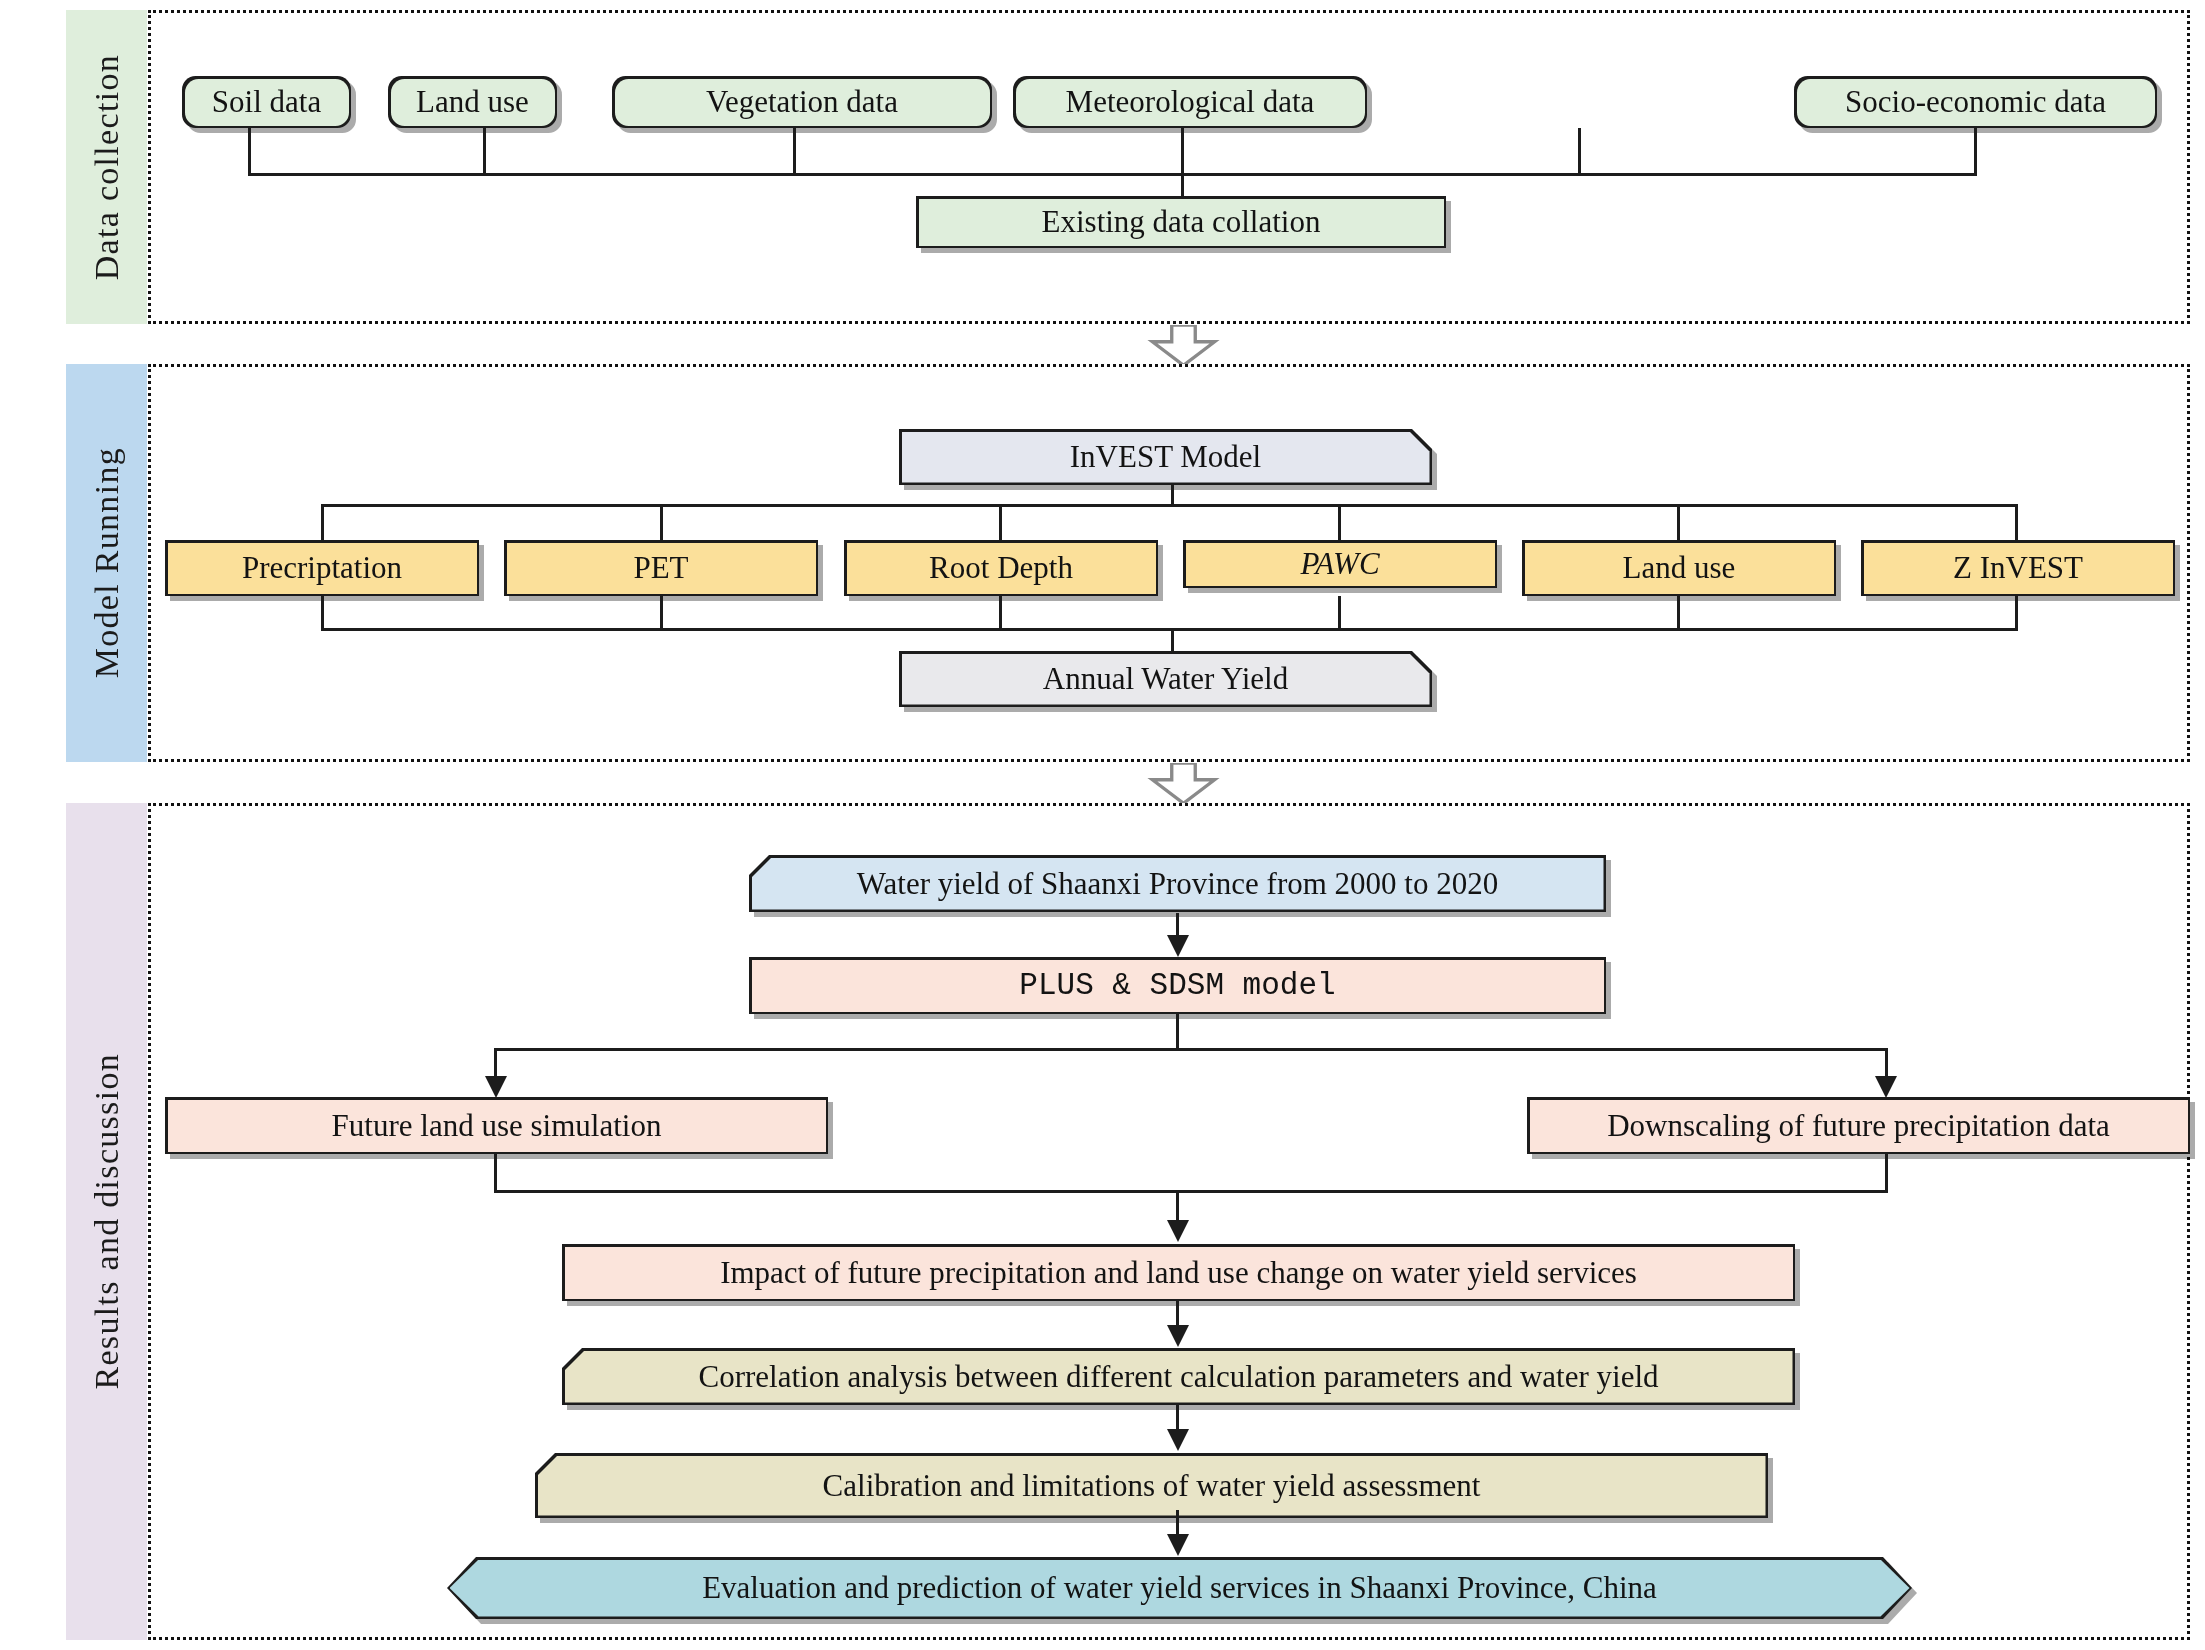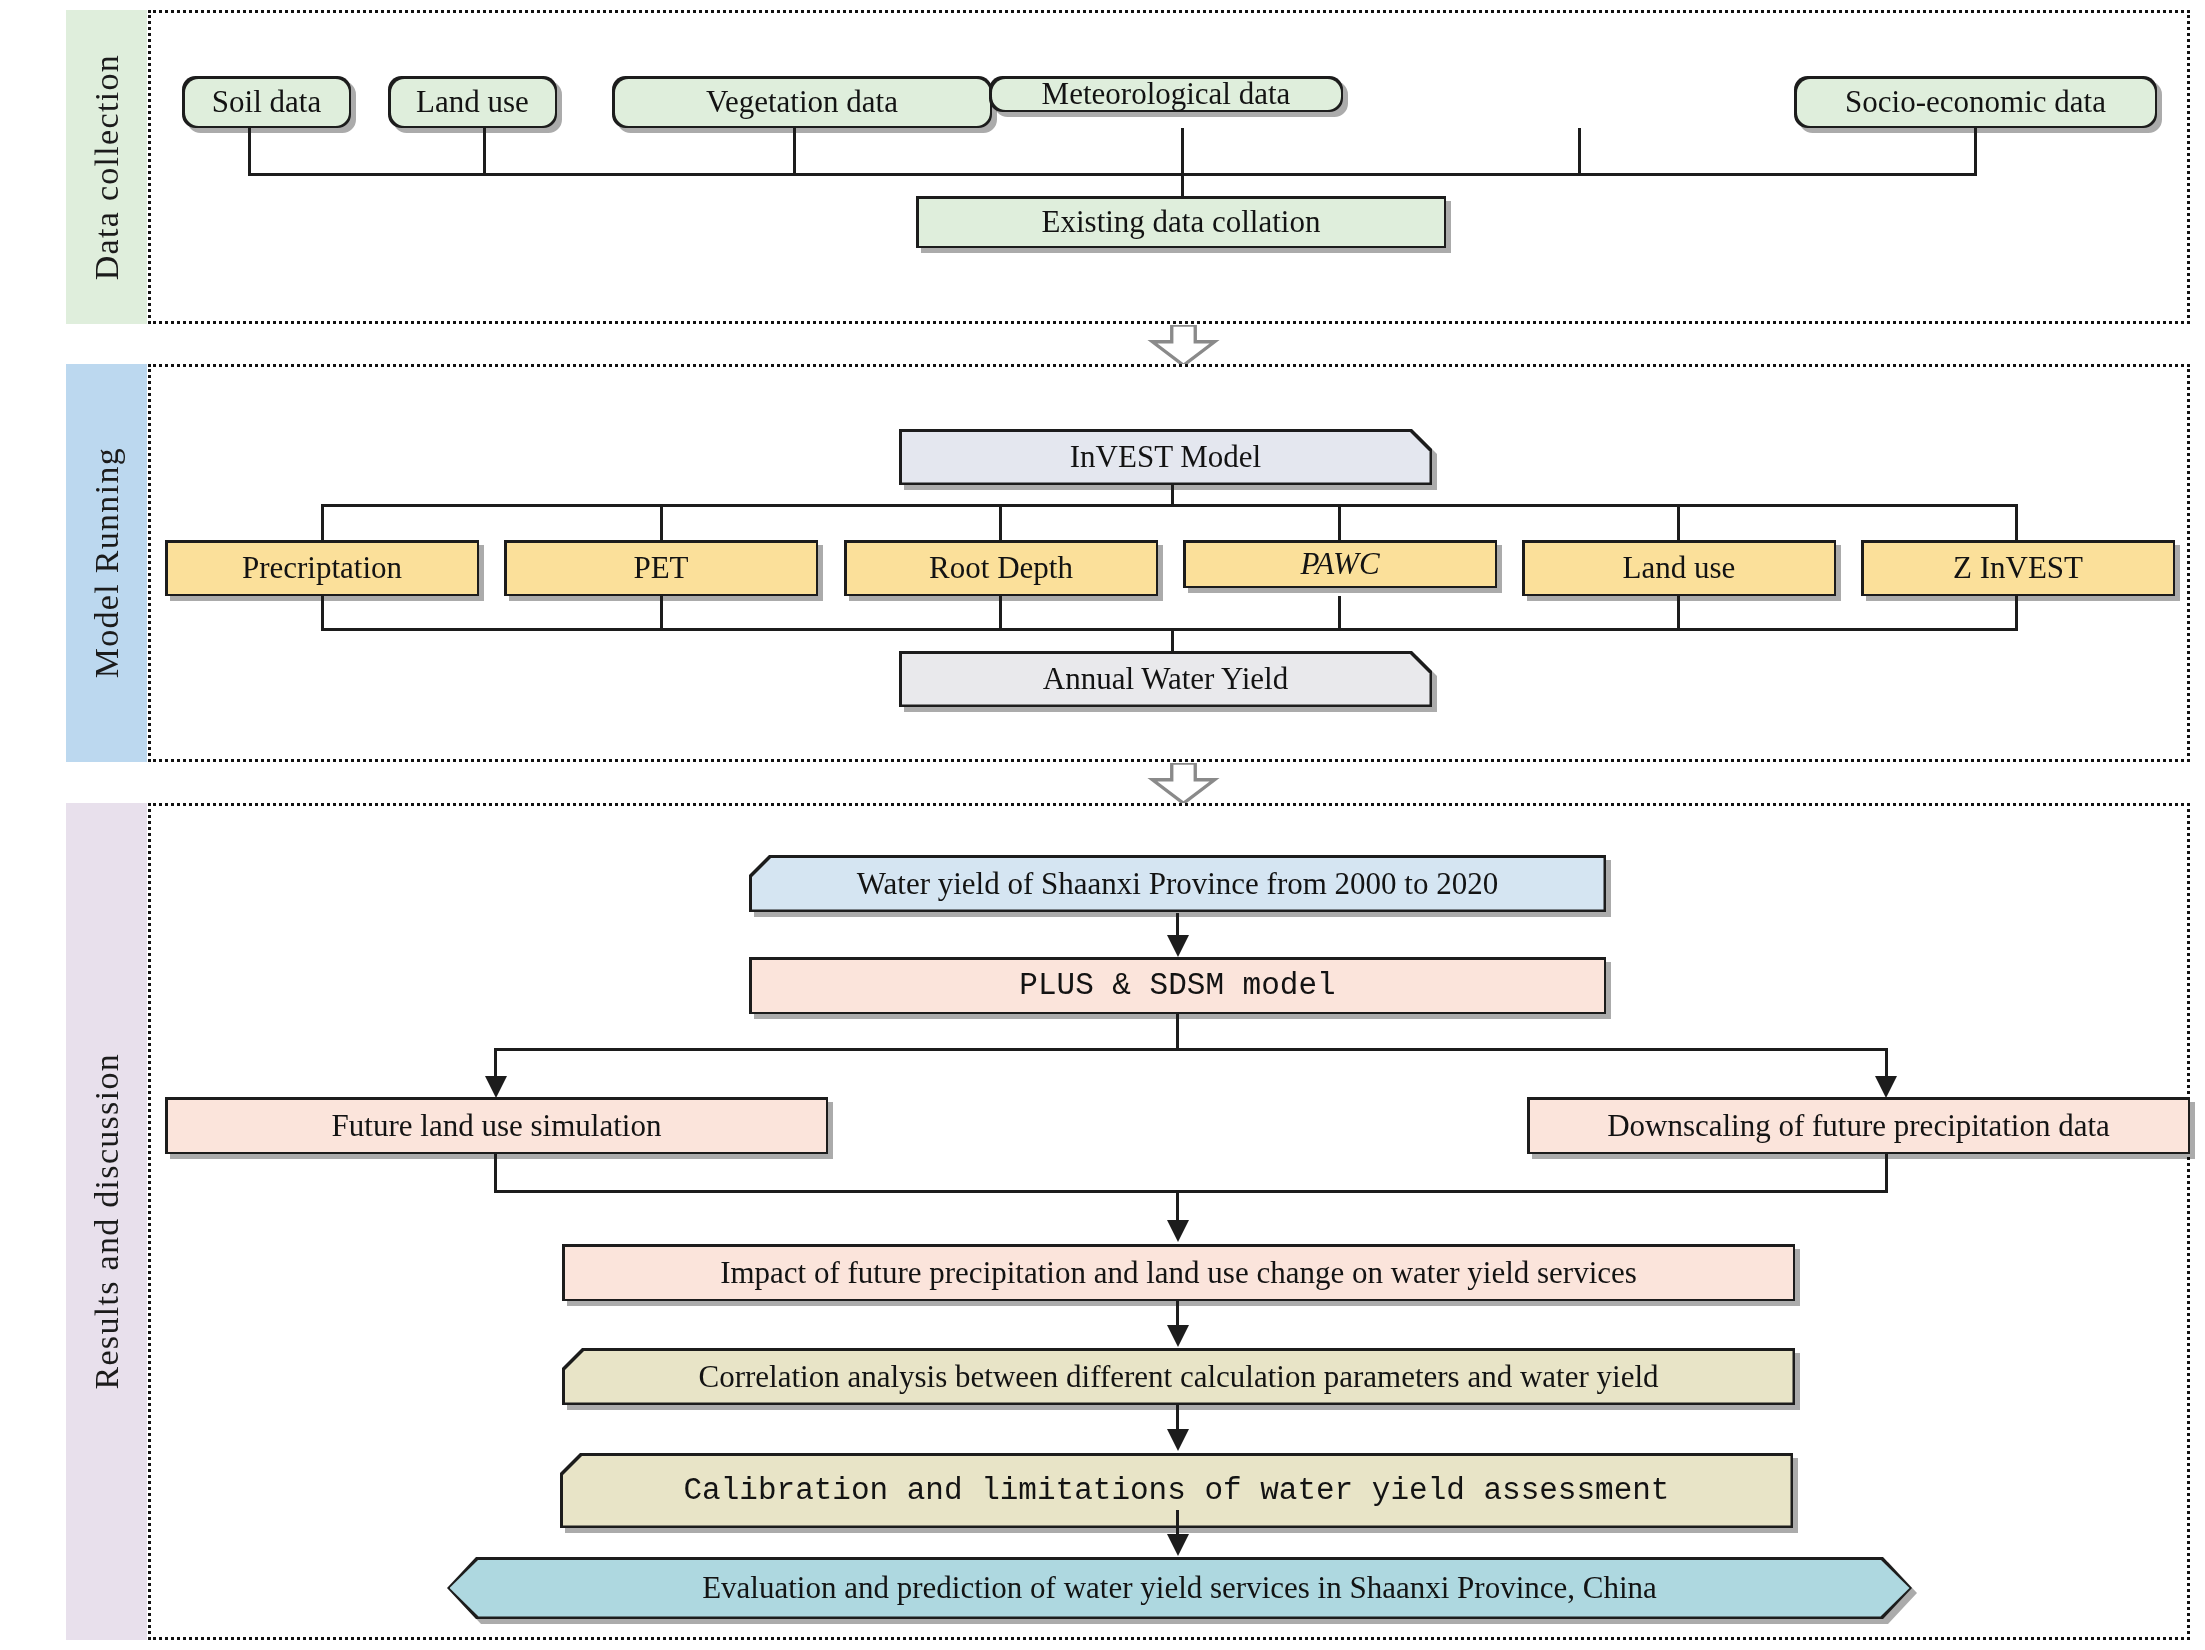--- a/index.html
+++ b/index.html
@@ -106,21 +106,21 @@
     <div class="txt">Land use</div>
   </div>
 
   <div class="shapewrap round" style="left:612px;top:76px;width:363px;height:52px;padding-left:17px;">
     <div class="shadow"></div>
     <div class="border"></div>
     <div class="fill" style="background:#dfeedc;"></div>
     <div class="txt">Vegetation data</div>
   </div>
 
-  <div class="shapewrap round" style="left:989px;top:76px;width:354px;height:36px;">
+  <div class="shapewrap round" style="left:1013px;top:76px;width:354px;height:52px;">
     <div class="shadow"></div>
     <div class="border"></div>
     <div class="fill" style="background:#dfeedc;"></div>
     <div class="txt">Meteorological  data</div>
   </div>
 
 
   <div class="shapewrap round" style="left:1794px;top:76px;width:363px;height:52px;">
     <div class="shadow"></div>
     <div class="border"></div>
@@ -298,21 +298,21 @@
   <div class="shapewrap cut-tl" style="left:562px;top:1348px;width:1233px;height:57px;">
     <div class="shadow"></div>
     <div class="border"></div>
     <div class="fill" style="background:#e8e4c7;"></div>
     <div class="txt">Correlation analysis between different calculation parameters and water yield</div>
   </div>
 
   <div class="ln v" style="left:1176px;top:1405px;height:27px;"></div>
   <div class="arrowhead" style="left:1167px;top:1429px;"></div>
 
-  <div class="shapewrap cut-tl" style="left:560px;top:1453px;width:1233px;height:75px;font-family:Liberation Mono, monospace;">
+  <div class="shapewrap cut-tl" style="left:535px;top:1453px;width:1233px;height:65px;">
     <div class="shadow"></div>
     <div class="border"></div>
     <div class="fill" style="background:#e8e4c7;"></div>
     <div class="txt">Calibration and limitations of water yield assessment</div>
   </div>
 
   <div class="ln v" style="left:1176px;top:1510px;height:27px;"></div>
   <div class="arrowhead" style="left:1167px;top:1534px;"></div>
 
   <div class="shapewrap hex" style="left:447px;top:1557px;width:1465px;height:62px;">

